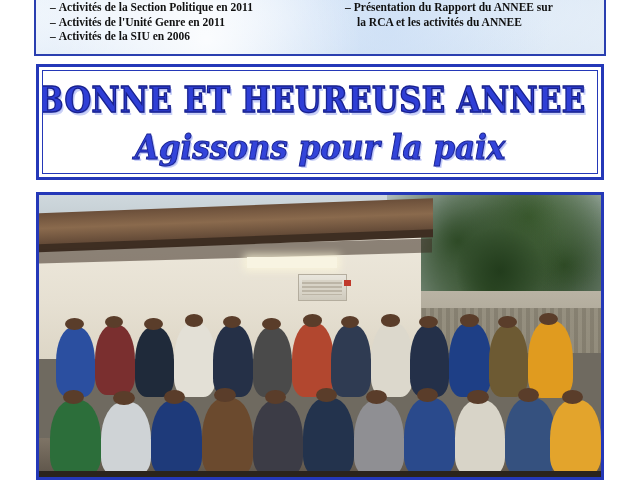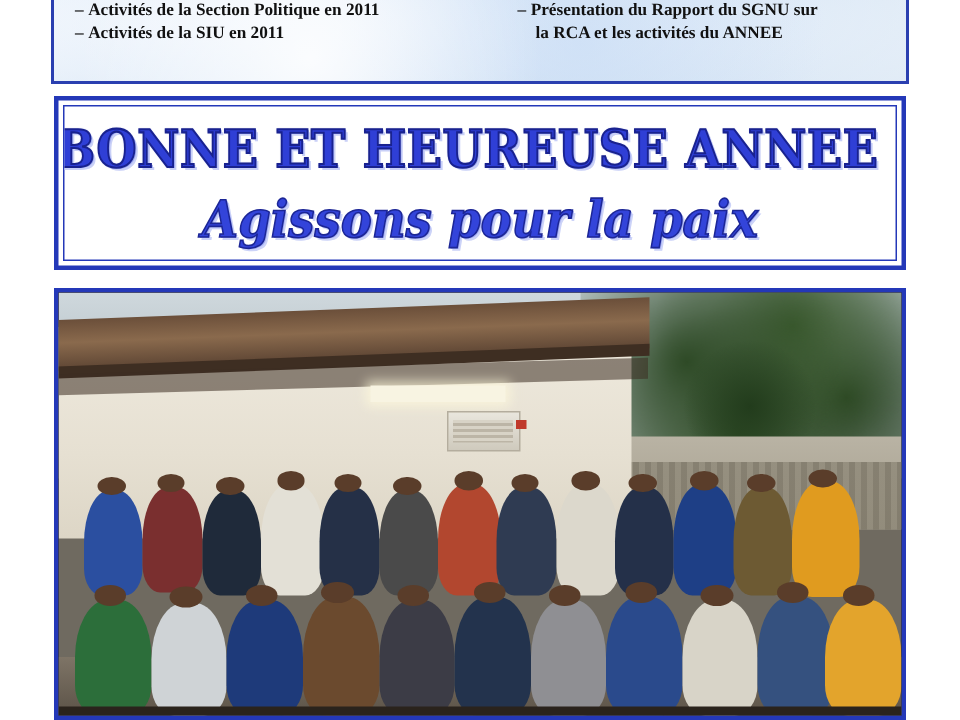--- a/index.html
+++ b/index.html
@@ -280,27 +280,30 @@
 
   <div class="toc-strip">
     <div class="toc-bg"></div>
     <div class="toc-cols">
 
       <div class="toc-col left">
         <div class="toc-item">
           <span class="toc-dash">–</span><span>Activités de la Section Politique en 2011</span>
         </div>
         <div class="toc-item">
-          <span class="toc-dash">–</span><span>Activités de la SIU en 2011</span>
+          <span class="toc-dash">–</span><span>Activités de l'Unité Genre en 2011</span>
+        </div>
+        <div class="toc-item">
+          <span class="toc-dash">–</span><span>Activités de la SIU en 2006</span>
         </div>
       </div>
 
       <div class="toc-col right">
         <div class="toc-item">
-          <span class="toc-dash">–</span><span>Présentation du Rapport du SGNU sur</span>
+          <span class="toc-dash">–</span><span>Présentation du Rapport du ANNEE sur</span>
           <span class="l2">la RCA et les activités du ANNEE</span>
         </div>
       </div>
 
     </div>
   </div>
 
   <div class="banner">
     <div class="banner-inner">
       <div class="banner-line1">BONNE ET HEUREUSE ANNEE 2012</div>

